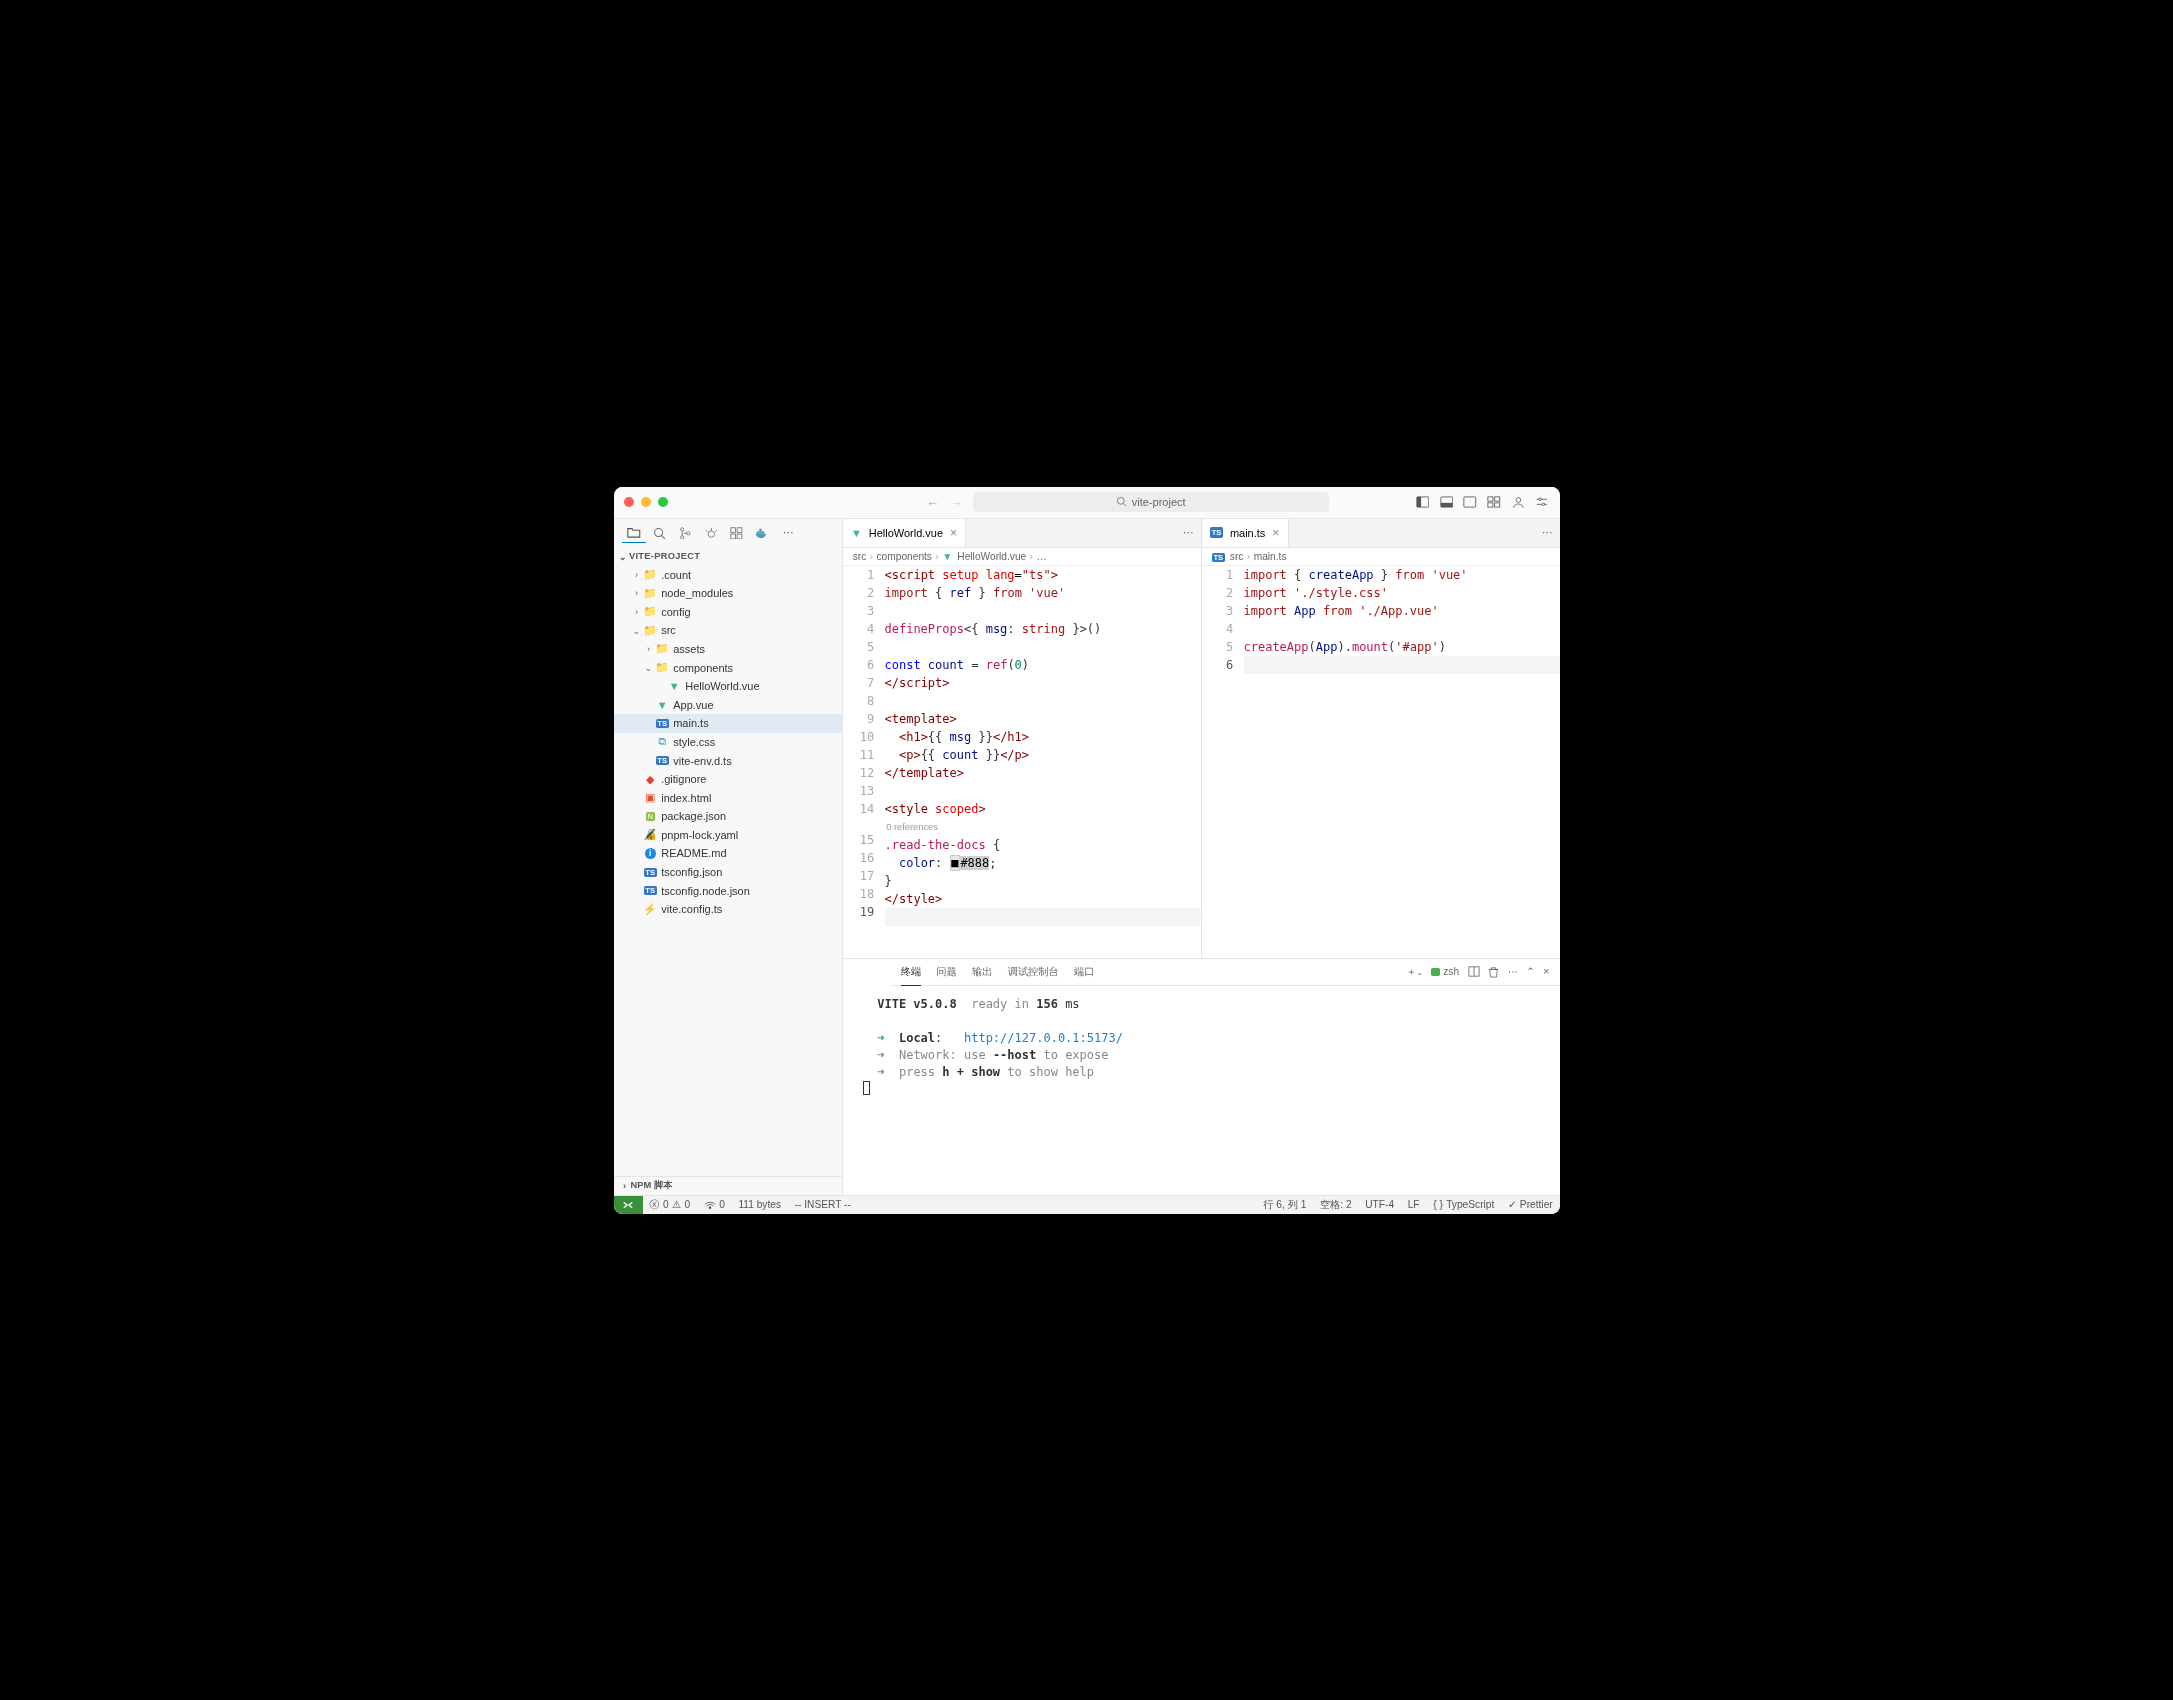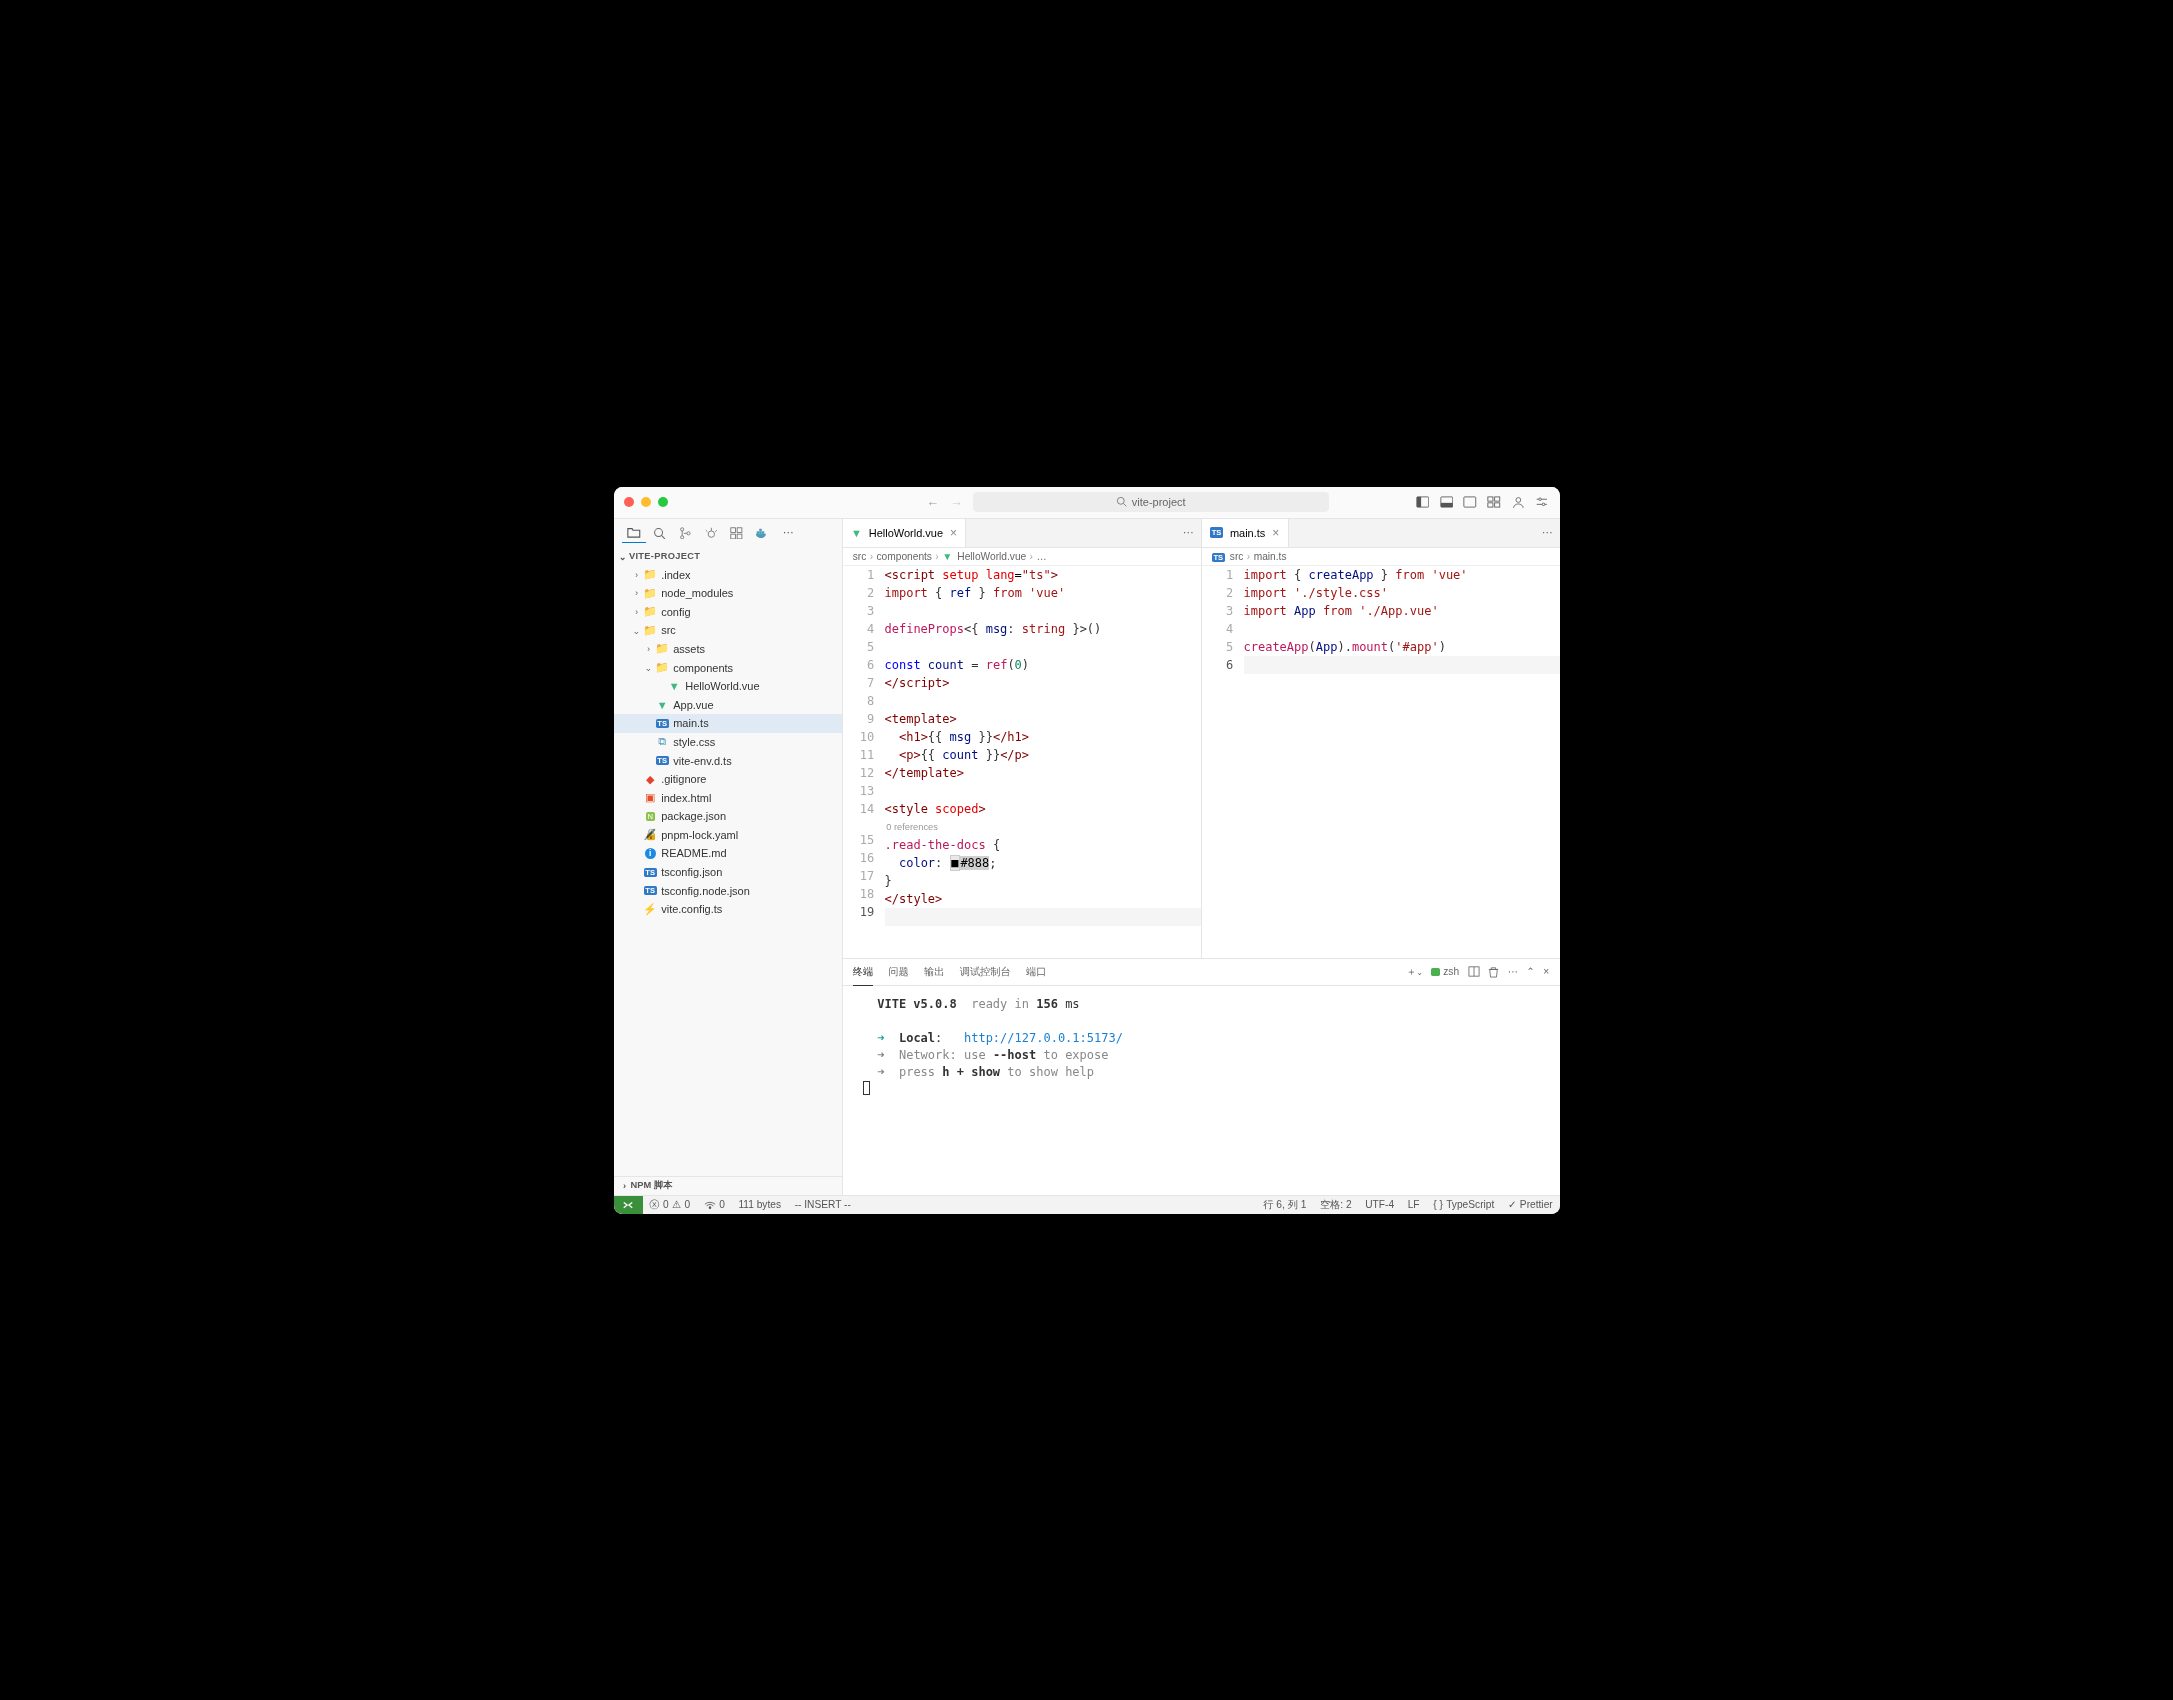--- a/index.html
+++ b/index.html
@@ -45,21 +45,21 @@
 .crumbs { height: 18.6px; display: flex; align-items: center; padding: 0 10.2px; font-size: 10.2px; color: #666; border-bottom: 0.8px solid #eee; gap: 3.4px; }
 .crumbs .sep { color: #aaa; }
 
 .code { flex: 1; display: flex; font-family: "SF Mono", Menlo, Consolas, monospace; font-size: 12px; line-height: 18px; overflow: hidden; position: relative; }
 .gutter { width: 42px; text-align: right; padding-right: 10.2px; color: #aaa; user-select: none; }
 .gutter .sel { color: #555; }
 .lines { flex: 1; white-space: pre; position: relative; }
 .codelens { font-size: 9.3px; color: #999; font-family: -apple-system, sans-serif; padding-left: 1.7px; }
 
 .panel { height: 237px; border-top: 0.8px solid #e5e5e5; display: flex; flex-direction: column; }
-.ptabs { height: 27px; display: flex; align-items: center; padding: 0 10.2px; gap: 15.3px; font-size: 10.2px; color: #666; border-bottom: 0.8px solid #e5e5e5; }
+.ptabs { height: 27px; display: flex; align-items: center; padding: 0 10.2px; gap: 15.3px; font-size: 10.2px; color: #666; border-bottom: 0.8px solid #e5e5e5; margin-left: 48px; }
 .ptabs .pt.active { color: #333; border-bottom: 0.8px solid #333; padding-bottom: 6px; margin-bottom: -6.8px; }
 .pactions { margin-left: auto; display: flex; align-items: center; gap: 8.5px; color: #666; }
 .term { flex: 1; padding: 10.2px 20.3px; font-family: "SF Mono", Menlo, Consolas, monospace; font-size: 12px; line-height: 17px; color: #333; white-space: pre; }
 
 .statusbar { height: 18.6px; background: #f3f3f3; border-top: 0.8px solid #e5e5e5; display: flex; align-items: center; font-size: 10.2px; color: #555; }
 .statusbar .sleft { display: flex; align-items: center; height: 100%; }
 .statusbar .remote { background: #3a8f3a; color: #fff; width: 29px; height: 100%; display: flex; align-items: center; justify-content: center; }
 .statusbar .sitem { padding: 0 6.8px; display: flex; align-items: center; gap: 3.4px; }
 .statusbar .sright { margin-left: auto; display: flex; }
 
@@ -198,21 +198,21 @@
       <div class="projtitle">
         <span class="chev">⌄</span>
         <span>VITE-PROJECT</span>
       </div>
       <div class="tree" id="tree">
           <div class="row" style="padding-left: 17px;">
             <span class="chev">›</span>
             <span class="ico">
               <span style="color:#519aba">📁</span>
             </span>
-            <span>.index</span>
+            <span>.count</span>
           </div>
           <div class="row" style="padding-left: 17px;">
             <span class="chev">›</span>
             <span class="ico">
               <span style="color:#7cb342">📁</span>
             </span>
             <span>node_modules</span>
           </div>
           <div class="row" style="padding-left: 17px;">
             <span class="chev">›</span>

